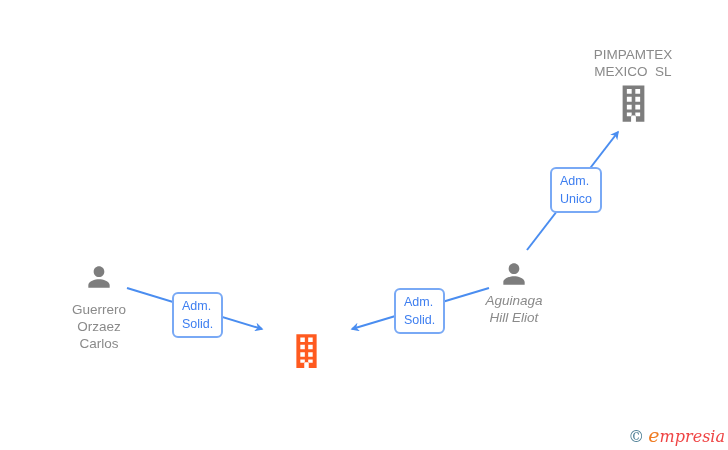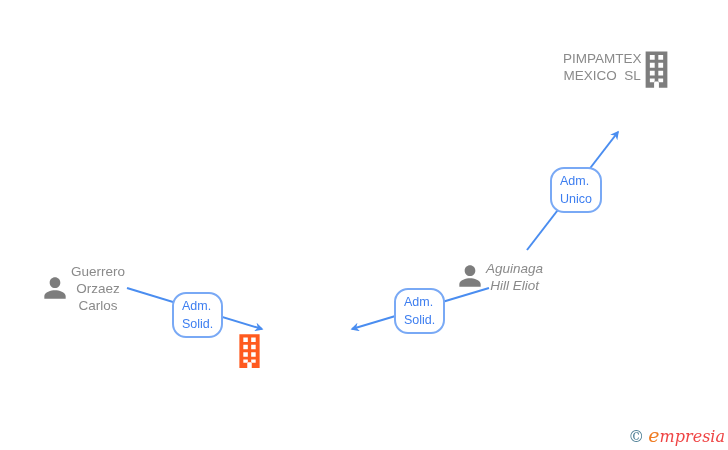--- a/index.html
+++ b/index.html
@@ -6,38 +6,38 @@
   .canvas{
     position:relative;
     width:728px;height:450px;
     background:#ffffff;
     overflow:hidden;
     font-family:"Liberation Sans", sans-serif;
   }
   .edges{position:absolute;left:0;top:0;z-index:1;}
   .node{
     position:absolute;z-index:2;
-    display:flex;flex-direction:row;align-items:center;
+    display:flex;flex-direction:column;align-items:center;
     text-align:center;
   }
   .node .name{
     white-space:pre-wrap;
     font-size:13.5px;line-height:17px;
     color:#8a8a8a;
     cursor:pointer;
   }
   .icon-wrap{display:block;line-height:0;cursor:pointer;}
   .company-gray svg{fill:#7d7d7d;}
   .company-orange svg{fill:#ff5a1f;}
   .person svg{fill:#7d7d7d;}
   .edge-label{
     position:absolute;z-index:3;
     background:#ffffff;
     border:2px solid #79a9f5;
-    border-radius:14px;
+    border-radius:6px;
     padding:3px 8px;
     font-size:12.5px;line-height:18px;
     color:#3d7ef0;
     white-space:pre-wrap;
     text-align:left;
   }
   .watermark{
     position:absolute;z-index:4;
     right:3px;bottom:3px;
     font-family:"DejaVu Serif", serif;
@@ -91,21 +91,21 @@
       </svg>
     </span>
   </div>
 
   <div class="node person" style="left:39px;top:261px;width:120px;">
     <span class="icon-wrap">
       <svg width="32" height="32" viewBox="0 0 24 24">
         <path d="M12 12c2.21 0 4-1.79 4-4s-1.79-4-4-4-4 1.79-4 4 1.79 4 4 4zm0 1.6c-2.9 0-8 1.45-8 4.35V20h16v-2.05c0-2.9-5.1-4.35-8-4.35z"></path>
       </svg>
     </span>
-    <div class="name" style="margin-top:2px;">Guerrero
+    <div class="name" style="margin-top:8px;">Guerrero
 Orzaez
 Carlos</div>
   </div>
 
   <div class="node person" style="left:454px;top:258px;width:120px;font-style:italic;">
     <span class="icon-wrap">
       <svg width="32" height="32" viewBox="0 0 24 24">
         <path d="M12 12c2.21 0 4-1.79 4-4s-1.79-4-4-4-4 1.79-4 4 1.79 4 4 4zm0 1.6c-2.9 0-8 1.45-8 4.35V20h16v-2.05c0-2.9-5.1-4.35-8-4.35z"></path>
       </svg>
     </span>

